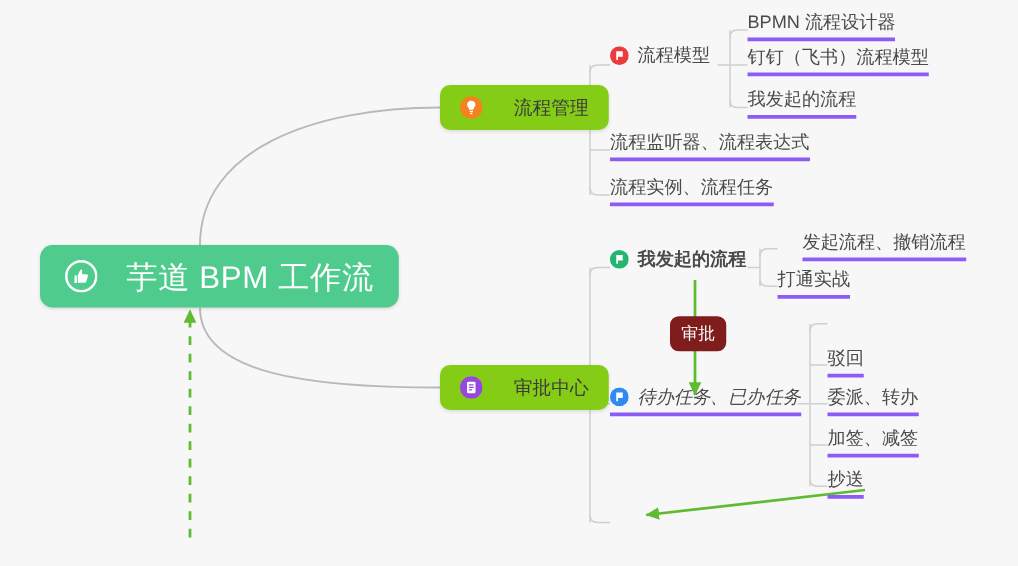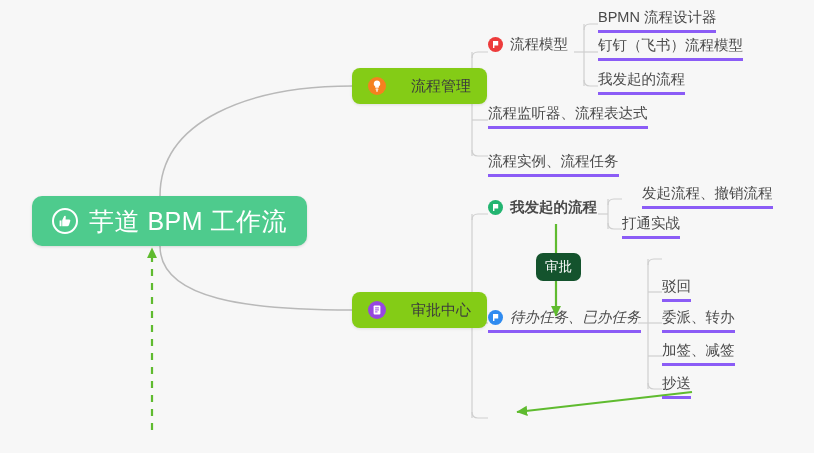--- a/index.html
+++ b/index.html
@@ -14,40 +14,40 @@
 
   
   .node { position: absolute; display: flex; align-items: center; white-space: nowrap; }
 
   .root {
     background: #4ecb8d;
     border-radius: 10px;
     padding: 0 20px;
     height: 50px;
     box-shadow: 0 1px 3px rgba(0,0,0,0.13);
-    gap: 11px;
+    gap: 23px;
   }
   .root .label { color: #ffffff; font-size: 25px; letter-spacing: .5px; }
 
   .card {
     background: #84cc16;
     border-radius: 8px;
     padding: 0 16px;
     height: 36px;
     box-shadow: 0 1px 3px rgba(0,0,0,0.10);
     gap: 25px;
   }
   .card .label { color: #3c3c3c; font-size: 15px; }
 
   .plain { gap: 7px; padding-bottom: 3px; }
   .plain .label { color: #4a4a4a; font-size: 14.5px; }
   .plain.underlined { border-bottom: 3px solid #8b5cf6; }
 
   .badge {
-    background: #14532d;
+    background: #7f1d1d;
     border-radius: 7px;
     padding: 0 9px;
     height: 28px;
   }
   .badge .label { color: #ffffff; font-size: 13.5px; }
 
   
   .ico { width: 18px; height: 18px; flex: 0 0 18px; display: block; }
   .ico.lg { width: 26px; height: 26px; flex: 0 0 26px; }
   .ico.sm { width: 15px; height: 15px; flex: 0 0 15px; }
@@ -141,21 +141,21 @@
   <div class="node plain" style="left:488px; top:35px;">
     <span class="ico sm">
       <svg viewBox="0 0 15 15">
           <circle cx="7.5" cy="7.5" r="7.5" fill="#ed3b3b"></circle>
       <path d="M5 4h5.2v4.4H6.4V11H5z" fill="#fff"></path>
         </svg>
     </span>
     <span class="label">流程模型</span>
   </div>
 
-  <div class="node plain underlined" style="left:488px; top:152px;text-align:center;">
+  <div class="node plain underlined" style="left:488px; top:140px;text-align:center;">
     <span class="label">流程实例、流程任务</span>
   </div>
 
   <div class="node plain underlined" style="left:598px; top:8px;">
     <span class="label">BPMN 流程设计器</span>
   </div>
   <div class="node plain underlined" style="left:598px; top:36px;">
     <span class="label">钉钉（飞书）流程模型</span>
   </div>
   <div class="node plain underlined" style="left:598px; top:70px;">

